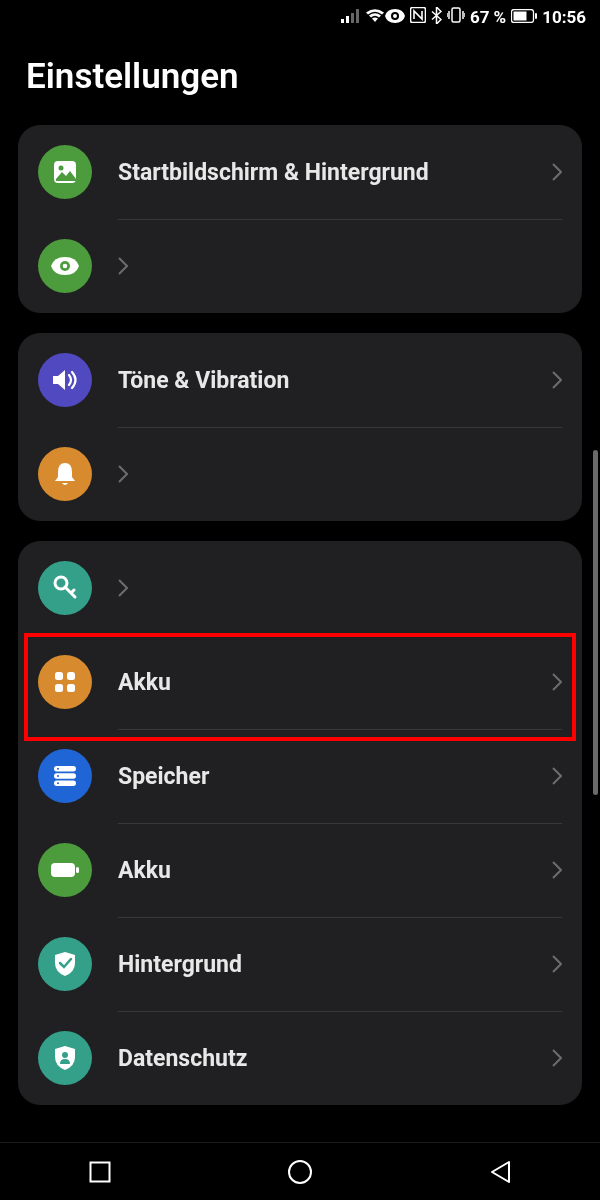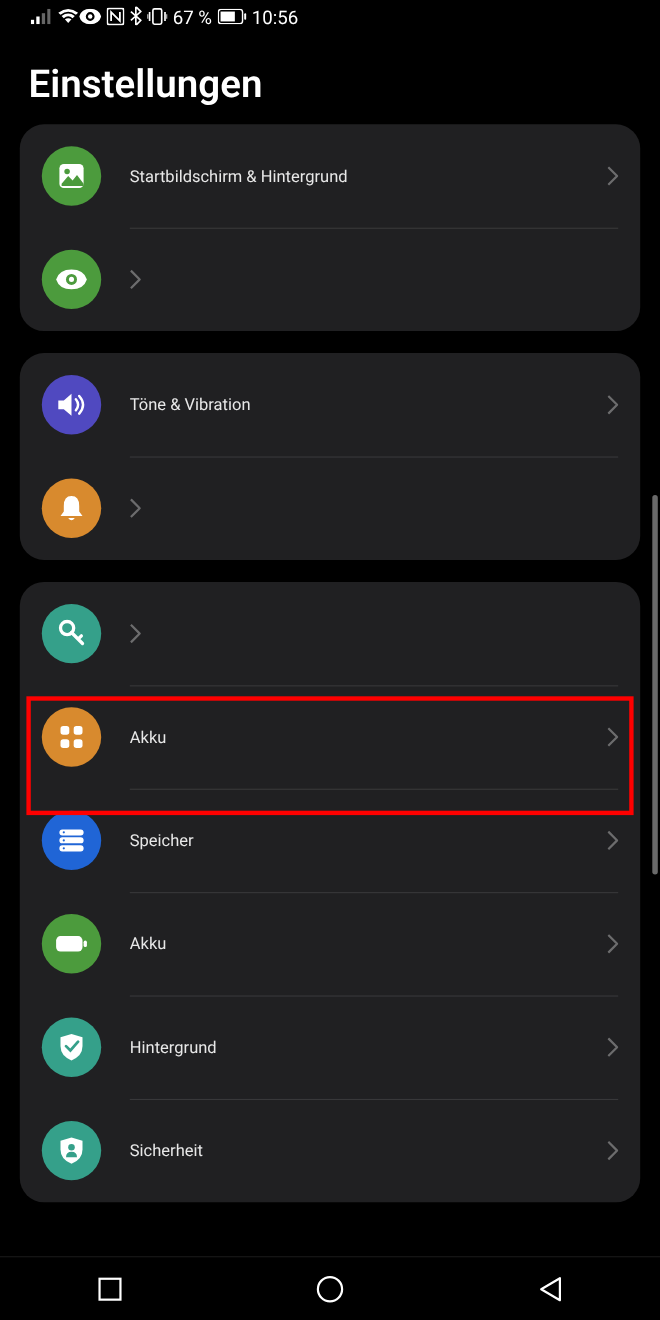--- a/index.html
+++ b/index.html
@@ -7,34 +7,34 @@
       width: 600px; height: 1200px;
       background: #000;
       color: #e8e8e8;
       font-family: -apple-system, "Segoe UI", Roboto, sans-serif;
       overflow: hidden;
       position: relative;
     }
     .statusbar {
       height: 34px;
       display: flex;
-      justify-content: flex-start;
+      justify-content: flex-end;
       align-items: center;
-      padding: 0 28px;
+      padding: 0 14px;
       color: #fff;
       font-size: 17px;
-      font-weight: 400;
+      font-weight: 700;
     }
     .sb-left, .sb-right { display: flex; align-items: center; gap: 6px; }
     .sb-right { gap: 5px; }
     .page-title {
       font-size: 35px;
       font-weight: 600;
       color: #fff;
-      padding: 22px 26px 16px;
+      padding: 22px 26px 28px;
     }
     .content { padding: 0 18px; }
     .card {
       background: #202022;
       border-radius: 22px;
       margin-bottom: 20px;
       padding: 0;
       overflow: hidden;
     }
     .row {
@@ -53,22 +53,22 @@
     }
     .icon-wrap {
       width: 54px; height: 54px;
       border-radius: 50%;
       display: flex; align-items: center; justify-content: center;
       margin-right: 26px;
       flex-shrink: 0;
     }
     .row-label {
       flex: 1;
-      font-size: 15px;
-      font-weight: 400;
+      font-size: 23px;
+      font-weight: 700;
       color: #e8e8e8;
     }
     .chev {
       flex-shrink: 0;
       opacity: 0.38;
     }
     .highlight-box {
       position: absolute;
       border: 4px solid #ff0000;
       pointer-events: none;
@@ -281,21 +281,21 @@
         </svg>
     </div>
     <div class="row">
       <div class="icon-wrap" style="background:#35a08a">
         <svg width="22" height="26" viewBox="0 0 22 26">
             <path d="M11 1 L21 4 V12 Q21 21 11 25 Q1 21 1 12 V4 Z" fill="#fff"></path>
             <circle cx="11" cy="10" r="3" fill="#35a08a"></circle>
             <path d="M6 19 Q6 14 11 14 Q16 14 16 19 Z" fill="#35a08a"></path>
           </svg>
       </div>
-      <div class="row-label">Sicherheit</div>
+      <div class="row-label">Datenschutz</div>
       <svg class="chev" width="10" height="18" viewBox="0 0 10 18">
           <path d="M1 1 L9 9 L1 17" fill="none" stroke="#e8e8e8" stroke-width="2"></path>
         </svg>
     </div>
   </div>
 
 </div>
 
 <div class="scrollbar-ind"></div>
 

